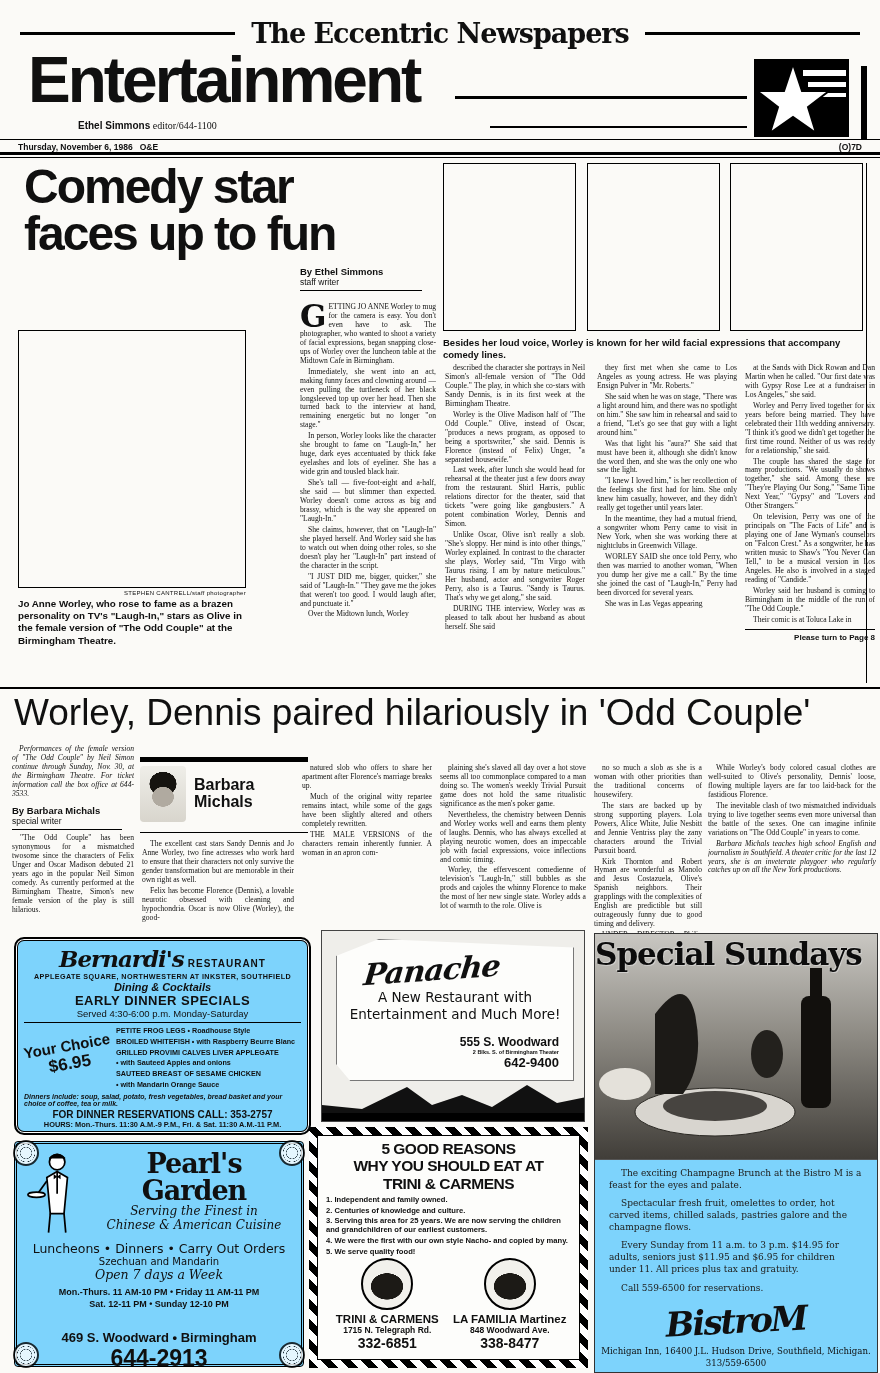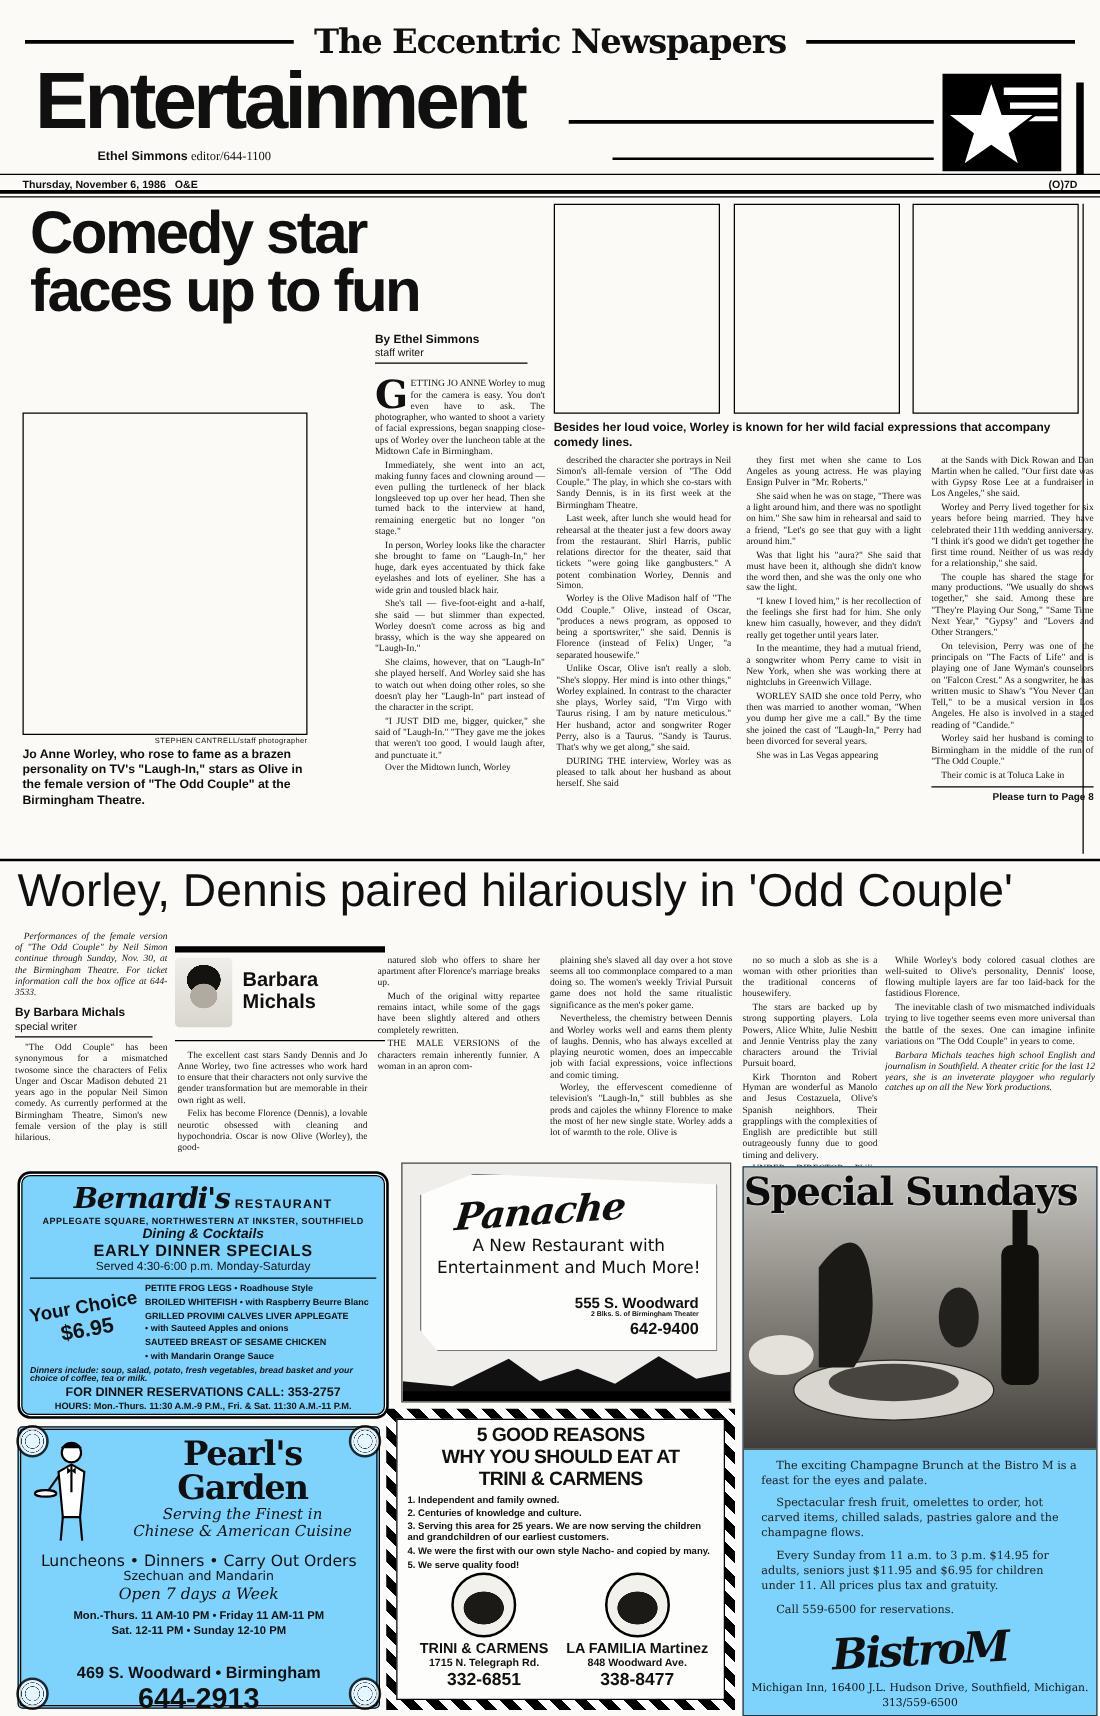--- a/index.html
+++ b/index.html
@@ -231,22 +231,22 @@
     <p class="dropcap">GETTING JO ANNE Worley to mug for the camera is easy. You don't even have to ask. The photographer, who wanted to shoot a variety of facial expressions, began snapping close-ups of Worley over the luncheon table at the Midtown Cafe in Birmingham.</p>
   <p>Immediately, she went into an act, making funny faces and clowning around — even pulling the turtleneck of her black longsleeved top up over her head. Then she turned back to the interview at hand, remaining energetic but no longer "on stage."</p>
       <p>In person, Worley looks like the character she brought to fame on "Laugh-In," her huge, dark eyes accentuated by thick fake eyelashes and lots of eyeliner. She has a wide grin and tousled black hair.</p>
       <p>She's tall — five-foot-eight and a-half, she said — but slimmer than expected. Worley doesn't come across as big and brassy, which is the way she appeared on "Laugh-In."</p>
       <p>She claims, however, that on "Laugh-In" she played herself. And Worley said she has to watch out when doing other roles, so she doesn't play her "Laugh-In" part instead of the character in the script.</p>
       <p>"I JUST DID me, bigger, quicker," she said of "Laugh-In." "They gave me the jokes that weren't too good. I would laugh after, and punctuate it."</p>
       <p>Over the Midtown lunch, Worley</p>
     </div>
   <div class="ncol" style="left:445px;top:364px;width:140px;height:322px;">
       <p>described the character she portrays in Neil Simon's all-female version of "The Odd Couple." The play, in which she co-stars with Sandy Dennis, is in its first week at the Birmingham Theatre.</p>
+      <p>Worley is the Olive Madison half of "The Odd Couple." Olive, instead of Oscar, "produces a news program, as opposed to being a sportswriter," she said. Dennis is Florence (instead of Felix) Unger, "a separated housewife."</p>
       <p>Last week, after lunch she would head for rehearsal at the theater just a few doors away from the restaurant. Shirl Harris, public relations director for the theater, said that tickets "were going like gangbusters." A potent combination Worley, Dennis and Simon.</p>
-      <p>Worley is the Olive Madison half of "The Odd Couple." Olive, instead of Oscar, "produces a news program, as opposed to being a sportswriter," she said. Dennis is Florence (instead of Felix) Unger, "a separated housewife."</p>
       <p>Unlike Oscar, Olive isn't really a slob. "She's sloppy. Her mind is into other things," Worley explained. In contrast to the character she plays, Worley said, "I'm Virgo with Taurus rising. I am by nature meticulous." Her husband, actor and songwriter Roger Perry, also is a Taurus. "Sandy is Taurus. That's why we get along," she said.</p>
       <p>DURING THE interview, Worley was as pleased to talk about her husband as about herself. She said</p>
     </div>
   <div class="ncol" style="left:597px;top:364px;width:140px;height:322px;">
       <p>they first met when she came to Los Angeles as young actress. He was playing Ensign Pulver in "Mr. Roberts."</p>
       <p>She said when he was on stage, "There was a light around him, and there was no spotlight on him." She saw him in rehearsal and said to a friend, "Let's go see that guy with a light around him."</p>
       <p>Was that light his "aura?" She said that must have been it, although she didn't know the word then, and she was the only one who saw the light.</p>
       <p>"I knew I loved him," is her recollection of the feelings she first had for him. She only knew him casually, however, and they didn't really get together until years later.</p>
       <p>In the meantime, they had a mutual friend, a songwriter whom Perry came to visit in New York, when she was working there at nightclubs in Greenwich Village.</p>
       <p>WORLEY SAID she once told Perry, who then was married to another woman, "When you dump her give me a call." By the time she joined the cast of "Laugh-In," Perry had been divorced for several years.</p>

